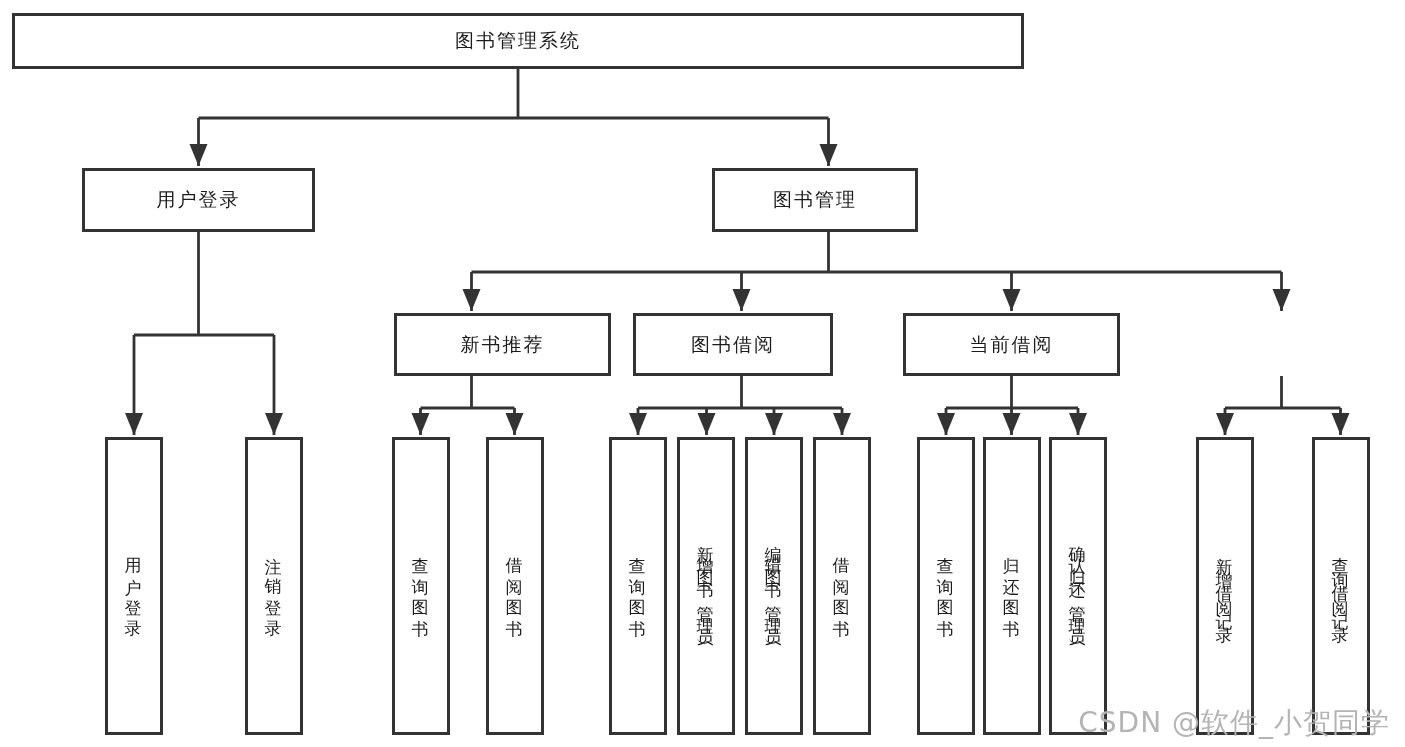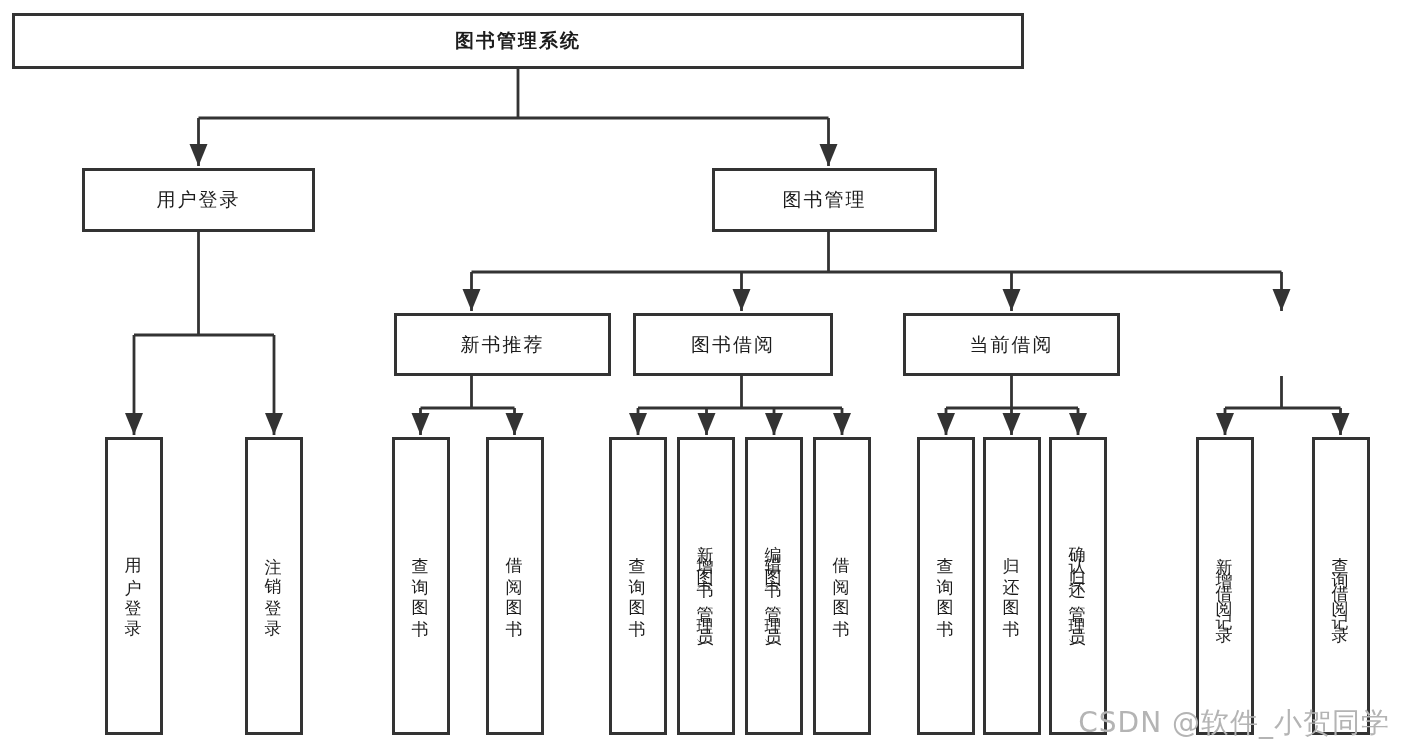--- a/index.html
+++ b/index.html
@@ -103,28 +103,28 @@
     <path d="M1011.5,376 V408 M946,408 H1078"></path>
     <path d="M946,408 V435" marker-end="url(#arw)"></path>
     <path d="M1011.5,408 V435" marker-end="url(#arw)"></path>
     <path d="M1078,408 V435" marker-end="url(#arw)"></path>
 
     <path d="M1281.5,376 V408 M1225,408 H1340.5"></path>
     <path d="M1225,408 V435" marker-end="url(#arw)"></path>
     <path d="M1340.5,408 V435" marker-end="url(#arw)"></path>
   </svg>
 
-  <div class="node h-node" style="left:12px; top:13px; width:1012px; height:56px;font-weight:bold;">
+  <div class="node h-node" style="left:12px; top:13px; width:1012px; height:56px;">
     <span>图书管理系统</span>
   </div>
 
   <div class="node h-node" style="left:82px; top:168px; width:233px; height:64px;">
     <span>用户登录</span>
   </div>
-  <div class="node h-node" style="left:712px; top:168px; width:225px; height:64px;">
+  <div class="node h-node" style="left:712px; top:168px; width:206px; height:64px;">
     <span>图书管理</span>
   </div>
 
   <div class="node h-node" style="left:363px; top:313px; width:217px; height:63px;margin-left:31px;">
     <span>新书推荐</span>
   </div>
   <div class="node h-node" style="left:633px; top:313px; width:200px; height:63px;">
     <span>图书借阅</span>
   </div>
   <div class="node h-node" style="left:903px; top:313px; width:217px; height:63px;">

